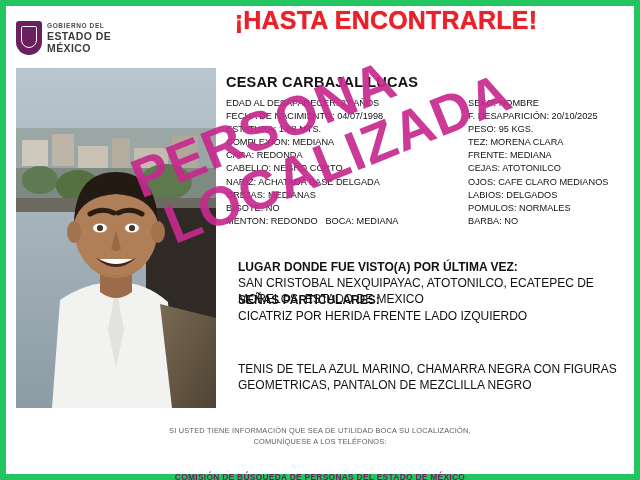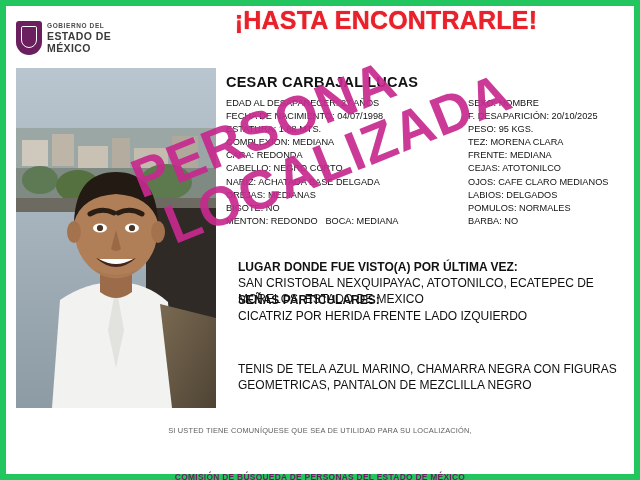--- a/index.html
+++ b/index.html
@@ -261,21 +261,22 @@
   <div class="block" id="senas">
     <span class="lbl">SEÑAS PARTICULARES:</span>
     <span class="txt">CICATRIZ POR HERIDA FRENTE LADO IZQUIERDO</span>
   </div>
 
   <div class="block" id="vestimenta">
     <span class="txt">TENIS DE TELA AZUL MARINO, CHAMARRA  NEGRA  CON FIGURAS GEOMETRICAS, PANTALON DE MEZCLILLA NEGRO</span>
   </div>
 
   <div class="foot-note">
-    <div>SI USTED TIENE COMUNÍQUESE QUE SEA DE UTILIDAD PARA SU LOCALIZACIÓN,</div>
+    <div>SI USTED TIENE INFORMACIÓN QUE SEA DE UTILIDAD BOCA SU LOCALIZACIÓN,</div>
+    <div>COMUNÍQUESE A LOS TELÉFONOS:</div>
   </div>
   <div class="commission">COMISIÓN DE BÚSQUEDA DE PERSONAS DEL ESTADO DE MÉXICO</div>
 
   <div class="stamp">
     <div class="l1">PERSONA</div>
     <div class="l2">LOCALIZADA</div>
   </div>
 
 </div>
 

